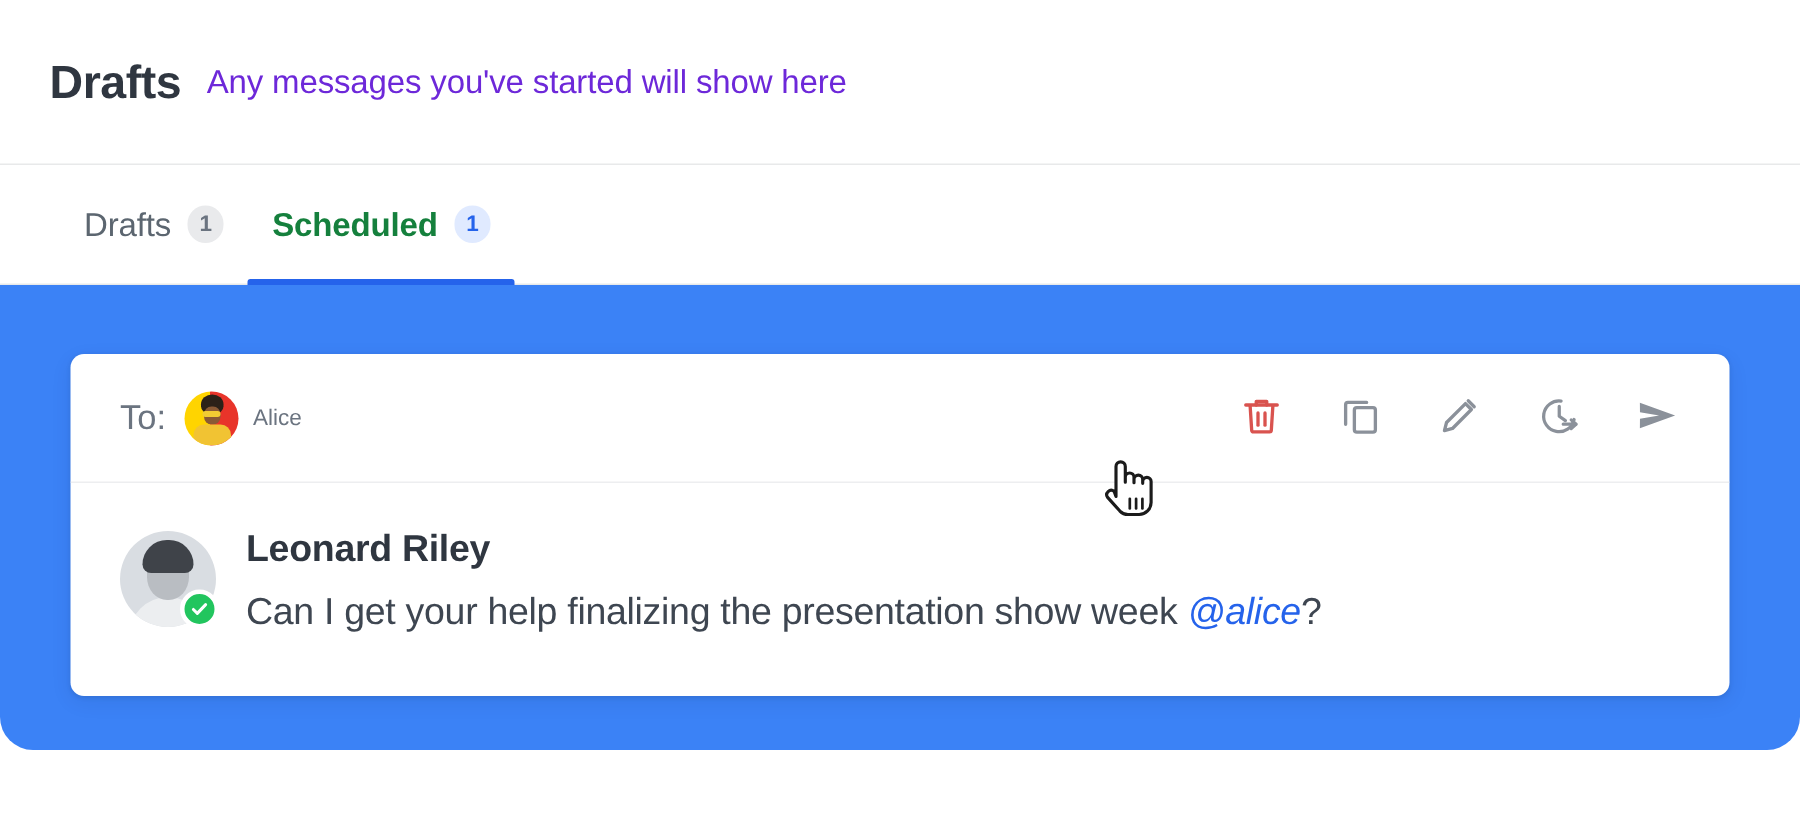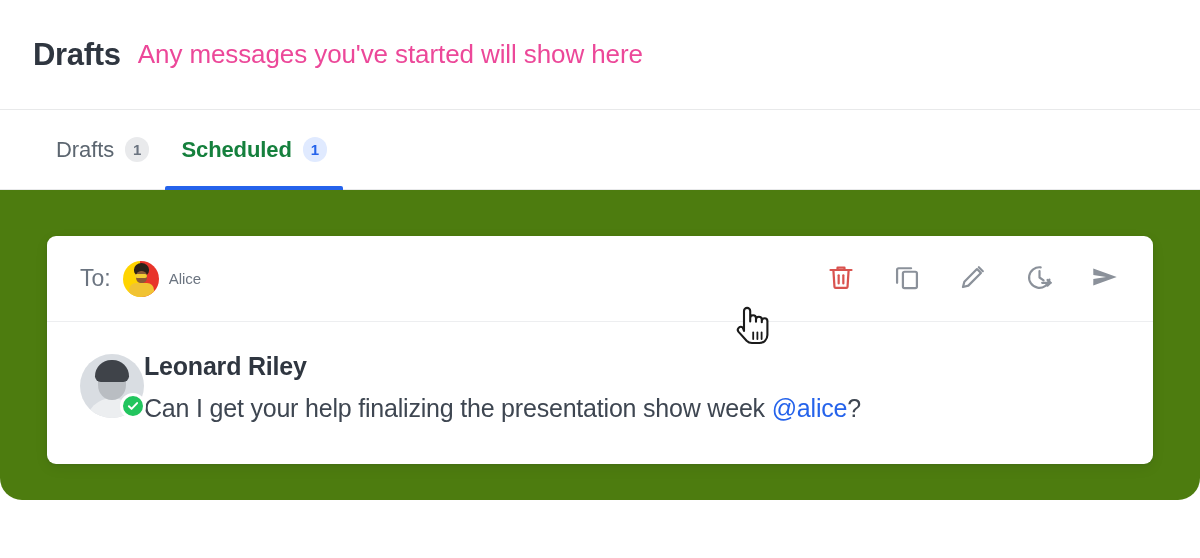--- a/index.html
+++ b/index.html
@@ -35,22 +35,22 @@
     padding-left: 33px;
     box-sizing: border-box;
   }
   .header-title {
     font-size: 31px;
     font-weight: bold;
     color: #2f3640;
     letter-spacing: -0.3px;
   }
   .header-subtitle {
-    font-size: 26px;
-    color: #ec4899;
+    font-size: 22px;
+    color: #6d28d9;
     margin-left: 17px;
     letter-spacing: -0.1px;
   }
 
   
   .tabbar {
     height: 80px;
     background: #ffffff;
     border-bottom: 1px solid #e8e9ea;
     display: flex;
@@ -98,21 +98,21 @@
     content: "";
     position: absolute;
     left: 0; right: 0; bottom: -1px;
     height: 4px;
     background: #2563eb;
     border-radius: 2px 2px 0 0;
   }
 
   
   .content {
-    background: #4d7c0f;
+    background: #3b82f6;
     height: 368px;
     padding: 46px 47px 0 47px;
     box-sizing: border-box;
   }
 
   .card {
     background: #ffffff;
     border-radius: 9px;
     box-shadow: 0 1px 3px rgba(20,30,45,0.10), 0 4px 14px rgba(20,30,45,0.07);
     overflow: hidden;
@@ -190,20 +190,21 @@
     background: none;
     border: none;
     padding: 0;
   }
 
   
   .card-body {
     padding: 28px 33px 40px 33px;
     display: flex;
     align-items: flex-start;
+    gap: 20px;
   }
   .avatar-wrap {
     position: relative;
     width: 64px; height: 64px;
     flex: none;
     margin-top: 4px;
   }
   .avatar-leonard {
     width: 64px; height: 64px;
     border-radius: 50%;
@@ -255,20 +256,21 @@
   }
   .msg-text {
     font-size: 25px;
     color: #3e4651;
     letter-spacing: -0.2px;
     line-height: 1.25;
   }
   .mention {
     color: #2563eb;
     cursor: pointer;
+    font-style: italic;
   }
 
   
   .cursor {
     position: absolute;
     left: 731px;
     top: 301px;
     width: 40px;
     height: 48px;
     pointer-events: none;

